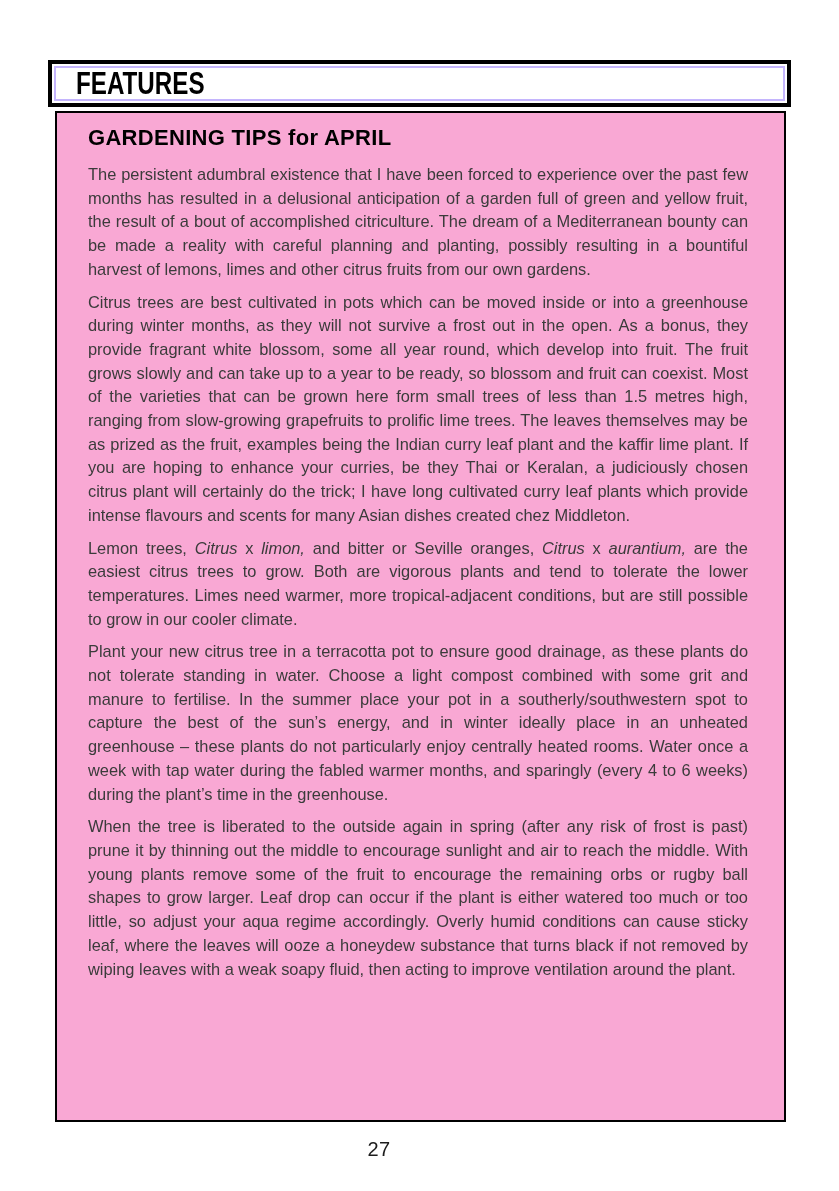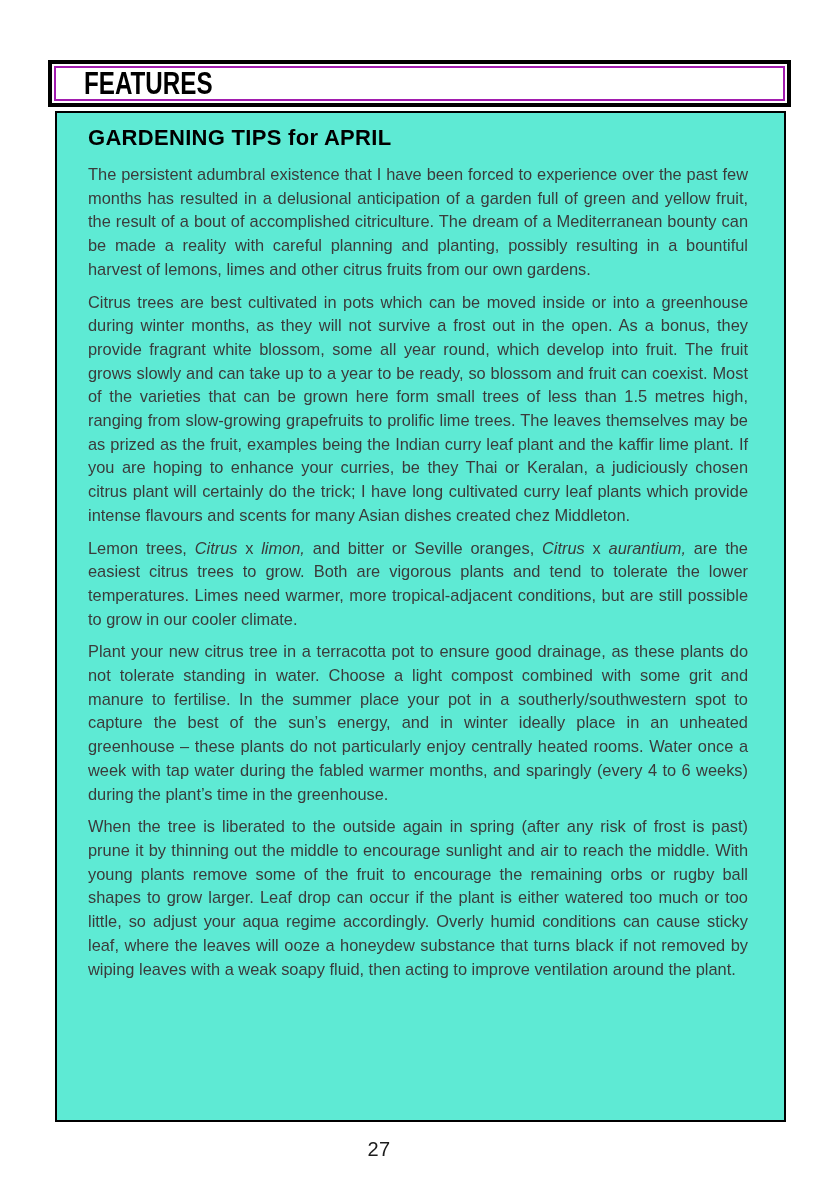--- a/index.html
+++ b/index.html
@@ -24,24 +24,24 @@
     height: 47px;
     box-sizing: border-box;
     border: 4px solid #000;
     padding: 2px;
     background: #fff;
   }
   .features-inner {
     box-sizing: border-box;
     width: 100%;
     height: 100%;
-    border: 2px solid #a21caf;
+    border: 2px solid #c4b5fd;
     display: flex;
     align-items: center;
-    padding-left: 28px;
+    padding-left: 20px;
     overflow: visible;
   }
   .section-title {
     font-weight: 700;
     font-size: 31px;
     line-height: 1;
     color: #000;
     transform: scaleX(0.78);
     transform-origin: left center;
     letter-spacing: 0px;
@@ -50,21 +50,21 @@
 
   
   .article-box {
     position: absolute;
     left: 55px;
     top: 111px;
     width: 731px;
     height: 1011px;
     box-sizing: border-box;
     border: 2px solid #000;
-    background: #5eead4;
+    background: #f9a8d4;
     padding: 5px 36px 0 31px;
     overflow: hidden;
   }
   .article-title {
     font-size: 22px;
     font-weight: 700;
     color: #000;
     letter-spacing: 0.3px;
     margin: 7px 0 12px 0;
   }

